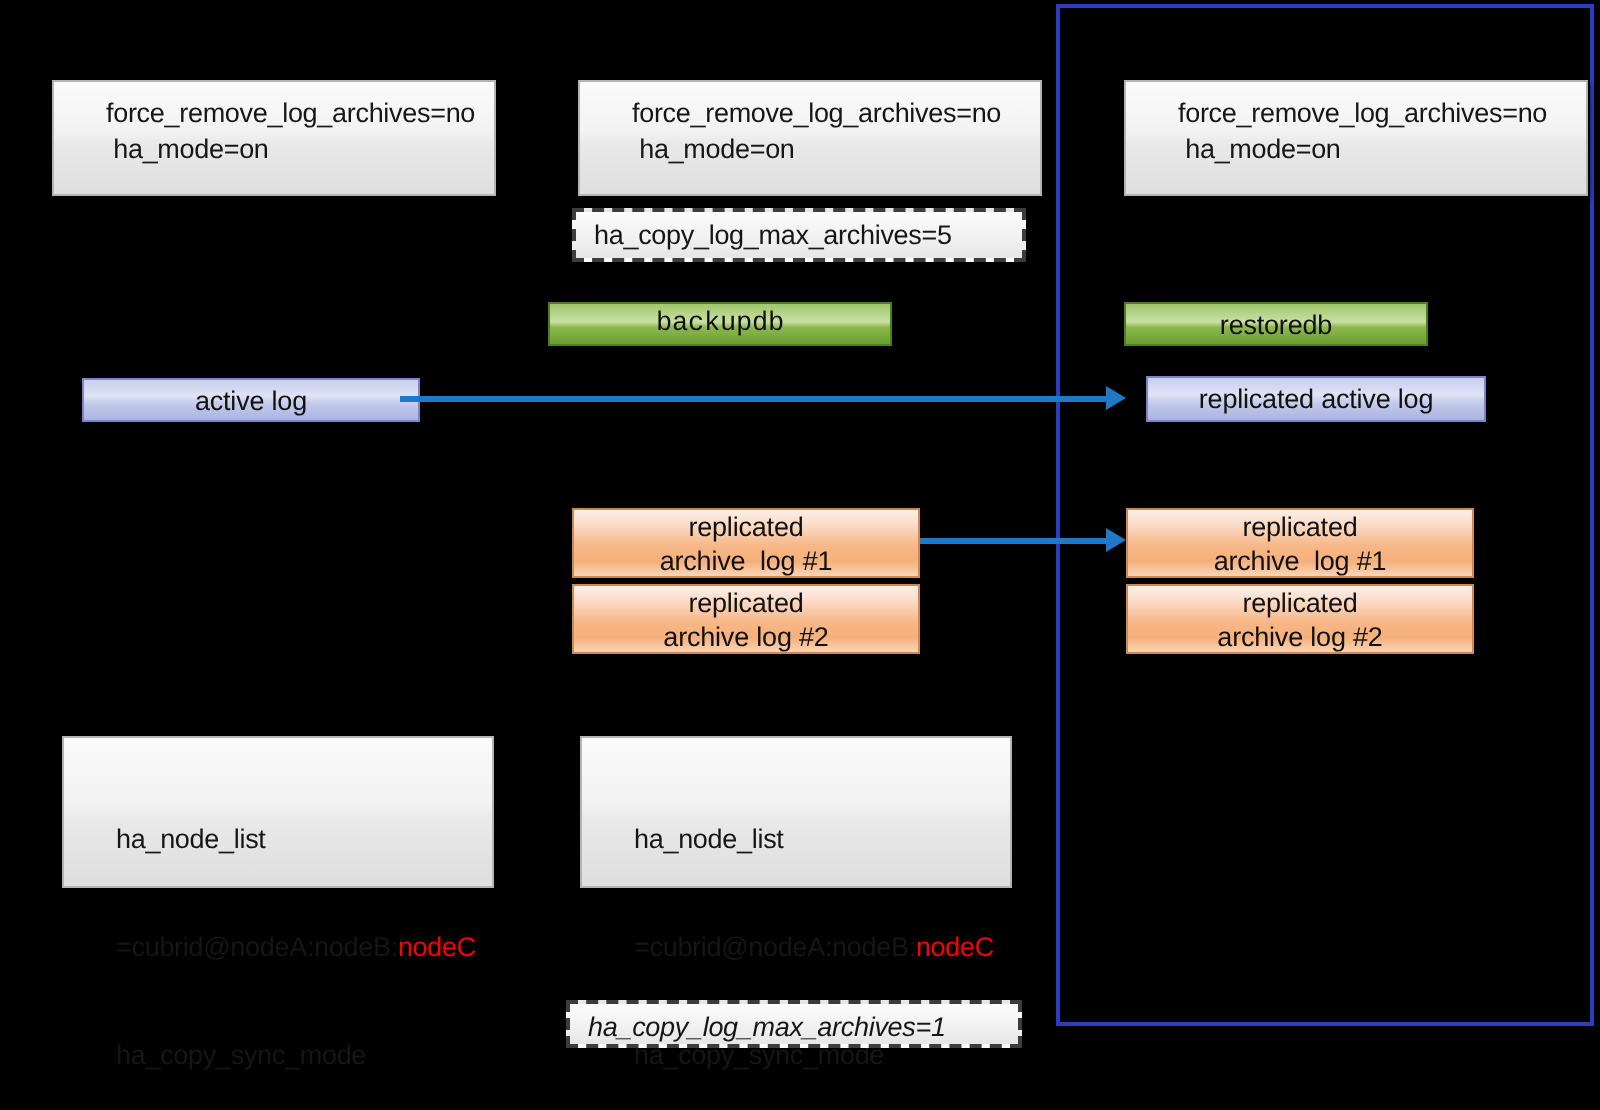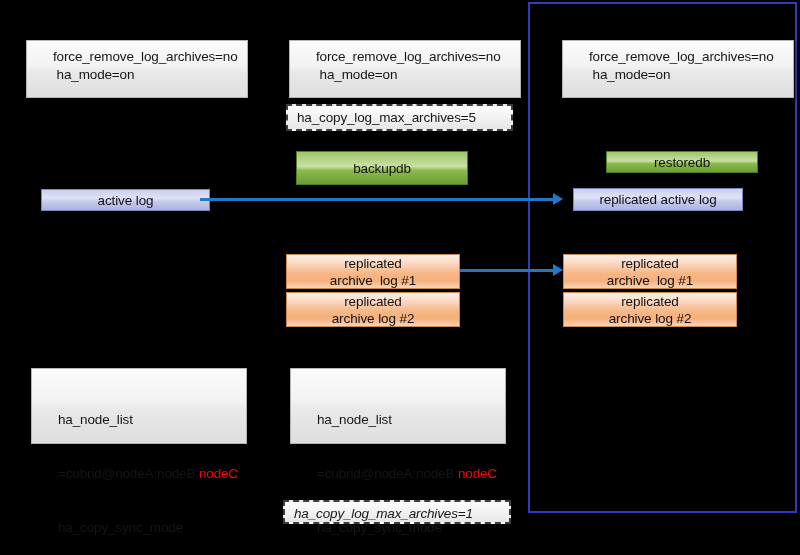--- a/index.html
+++ b/index.html
@@ -137,41 +137,41 @@
     <div><span>=cubrid@nodeA:nodeB:</span><span class="red">nodeC</span></div>
     <div>ha_copy_sync_mode</div>
     
   </div>
 
   <div class="config-box" style="left:289px; top:40px; width:232px; height:58px;">force_remove_log_archives=no
  ha_mode=on</div>
 
   <div class="dashed-box" style="left:286px; top:104px; width:227px; height:27px;">ha_copy_log_max_archives=5</div>
 
-  <div class="green-box" style="left:296px; top:151px; width:172px; height:34px;">backupdb</div>
+  <div class="green-box" style="left:274px; top:151px; width:172px; height:22px;font-family:Liberation Mono, monospace;">backupdb</div>
 
   <div class="orange-box" style="left:286px; top:254px; width:174px; height:35px;">replicated
 archive  log #1</div>
 
   <div class="orange-box" style="left:286px; top:292px; width:174px; height:35px;">replicated
 archive log #2</div>
 
   <div class="config-box" style="left:290px; top:368px; width:216px; height:76px; padding-top:6px;">
     <div>ha_node_list</div>
     <div><span>=cubrid@nodeA:nodeB:</span><span class="red">nodeC</span></div>
     <div>ha_copy_sync_mode</div>
     
   </div>
 
   <div class="dashed-box" style="left:283px; top:500px; width:228px; height:24px;font-style:italic;">ha_copy_log_max_archives=1</div>
 
   <div class="config-box" style="left:562px; top:40px; width:232px; height:58px;">force_remove_log_archives=no
  ha_mode=on</div>
 
-  <div class="green-box" style="left:562px; top:151px; width:152px; height:22px;margin-left:44px;">restoredb</div>
+  <div class="green-box" style="left:562px; top:151px; width:152px; height:22px;">restoredb</div>
 
   <div class="blue-box" style="left:563px; top:188px; width:170px; height:23px;">replicated active log</div>
 
   <div class="orange-box" style="left:563px; top:254px; width:174px; height:35px;">replicated
 archive  log #1</div>
 
   <div class="orange-box" style="left:563px; top:292px; width:174px; height:35px;">replicated
 archive log #2</div>
 
   <div class="arrow-line" style="left:200px; top:198px; width:353px;"></div>

